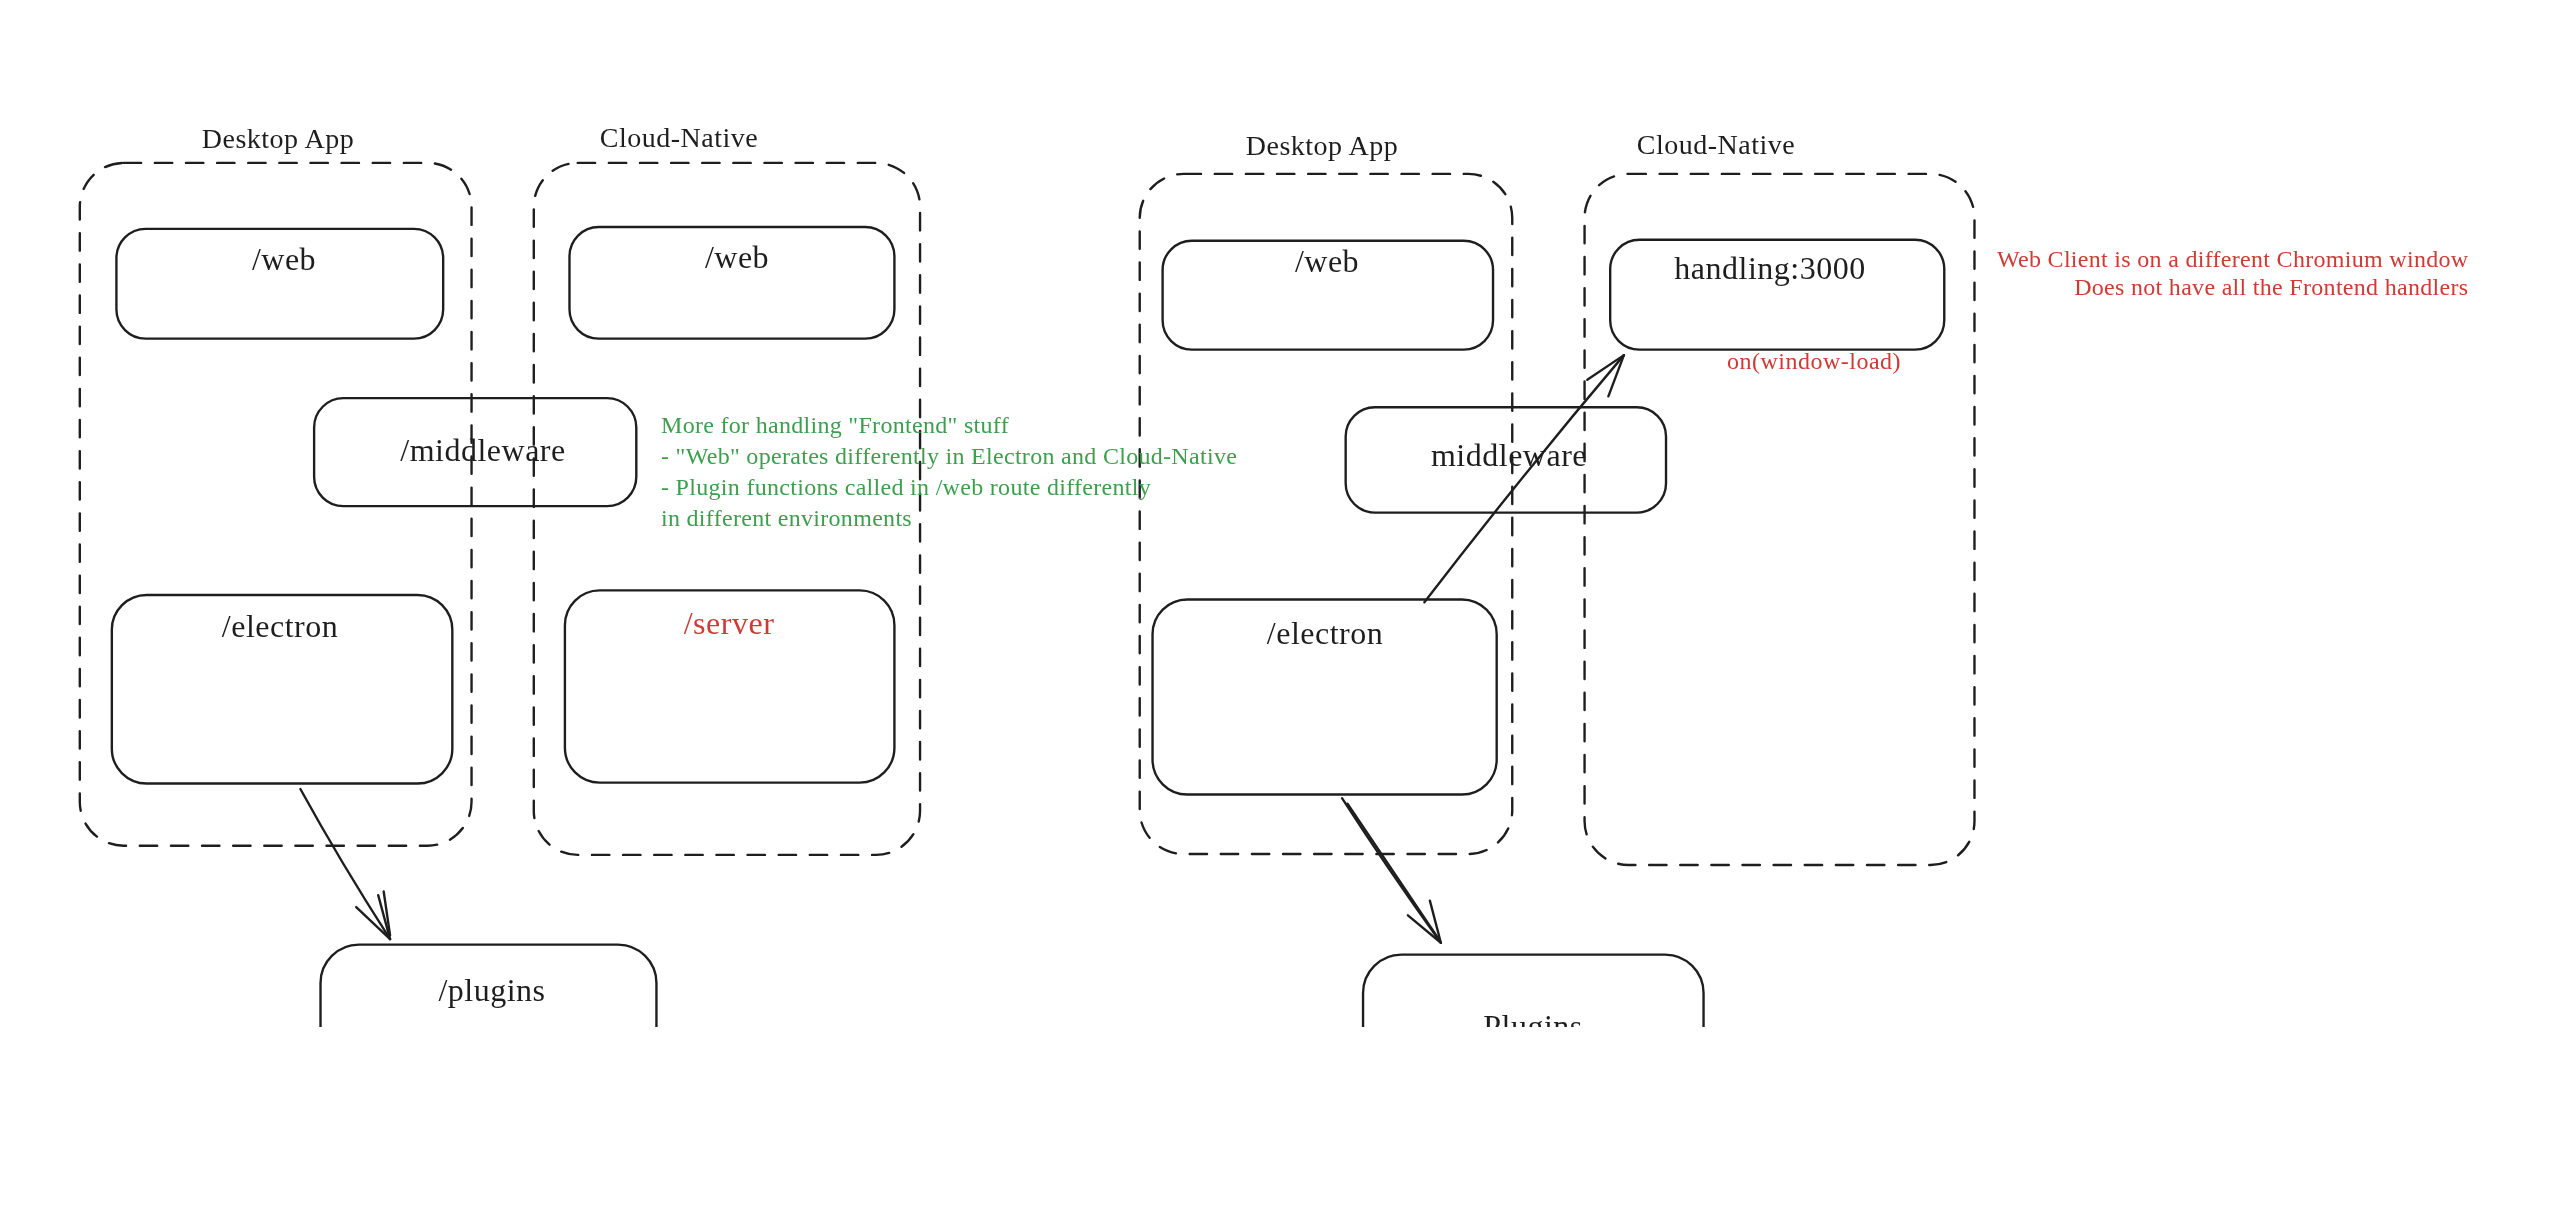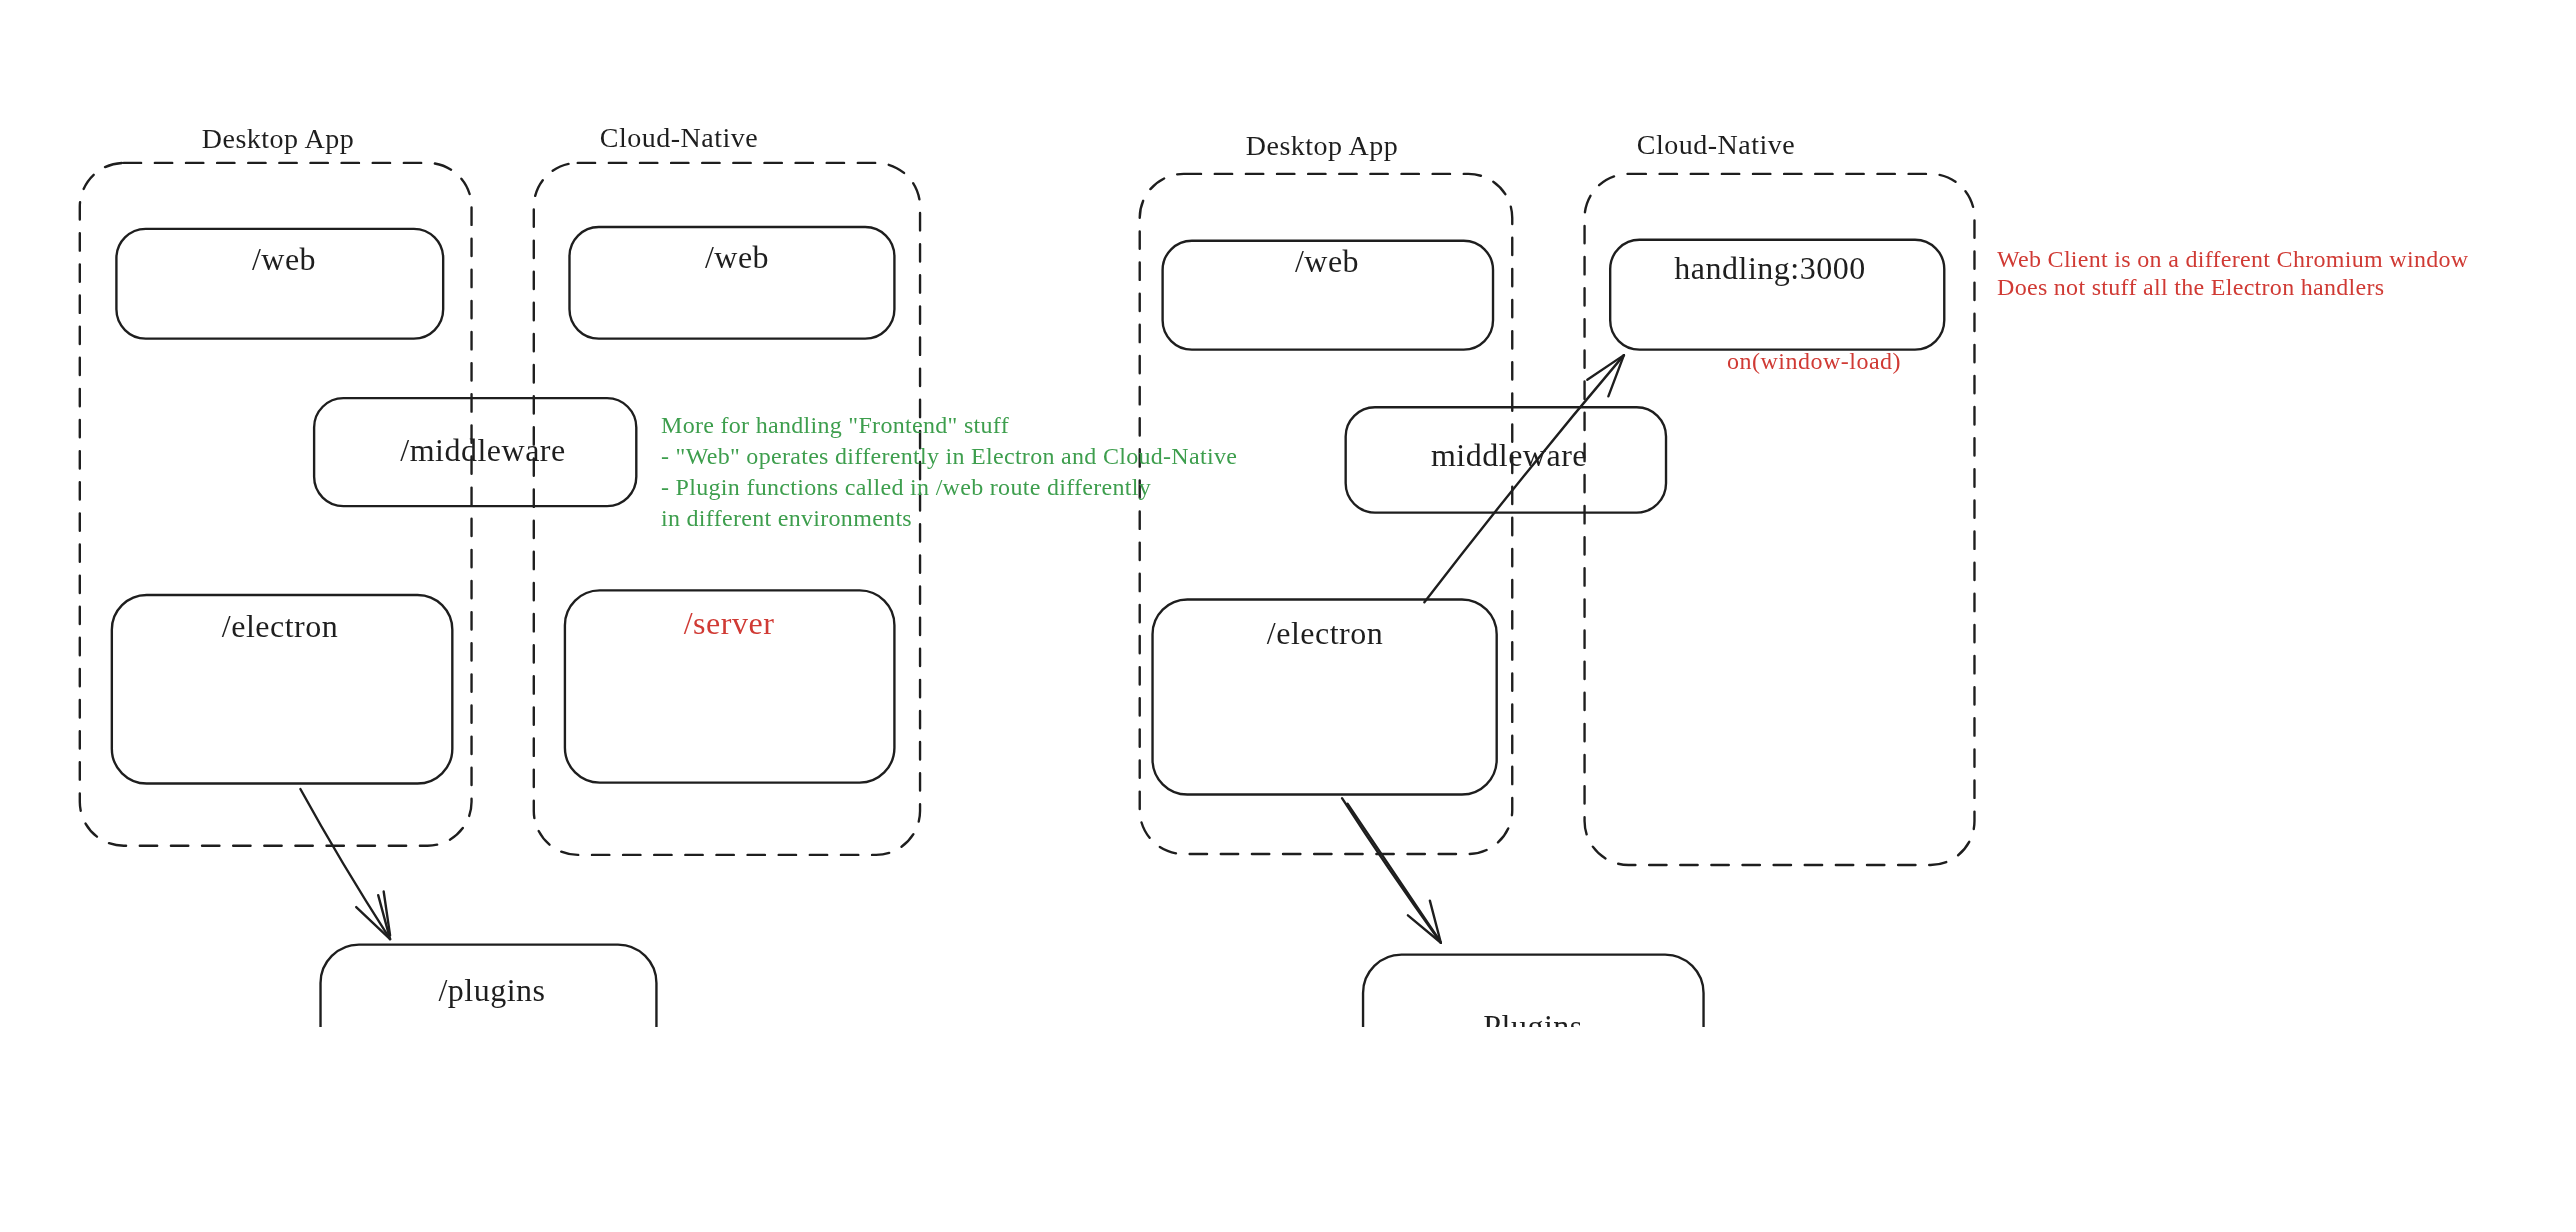--- a/index.html
+++ b/index.html
@@ -38,21 +38,21 @@
   .label {
     position: absolute;
     transform: translate(-50%, -50%);
     white-space: nowrap;
     letter-spacing: 0.5px;
   }
   .container-title { font-size: 28px; }
   .box-label { font-size: 32px; }
   .small-label { font-size: 24px; }
   .green { color: var(--green, #3d9e4d); }
-  .red { color: var(--red, #d03a34); }
+  .red { color: var(--red, #d03a34); text-align: right; }
   .note {
     position: absolute;
     white-space: nowrap;
     font-size: 24px;
     letter-spacing: 0.3px;
   }
   .note .note-line { line-height: 31px; }
   .note.red-note .note-line { line-height: 28px; }
 </style>
 </head>
@@ -121,17 +121,17 @@
 
   <div class="note green" style="left:661px; top:410px;">
     <div class="note-line">More for handling "Frontend" stuff</div>
     <div class="note-line">- "Web" operates differently in Electron and Cloud-Native</div>
     <div class="note-line">- Plugin functions called in /web route differently</div>
     <div class="note-line">in different environments</div>
   </div>
 
   <div class="note red red-note" style="left:1997px; top:245px;">
     <div class="note-line">Web Client is on a different Chromium window</div>
-    <div class="note-line">Does not stuff all the Electron handlers</div>
+    <div class="note-line">Does not have all the Frontend handlers</div>
   </div>
 
 </div>
 
 
 </body></html>

